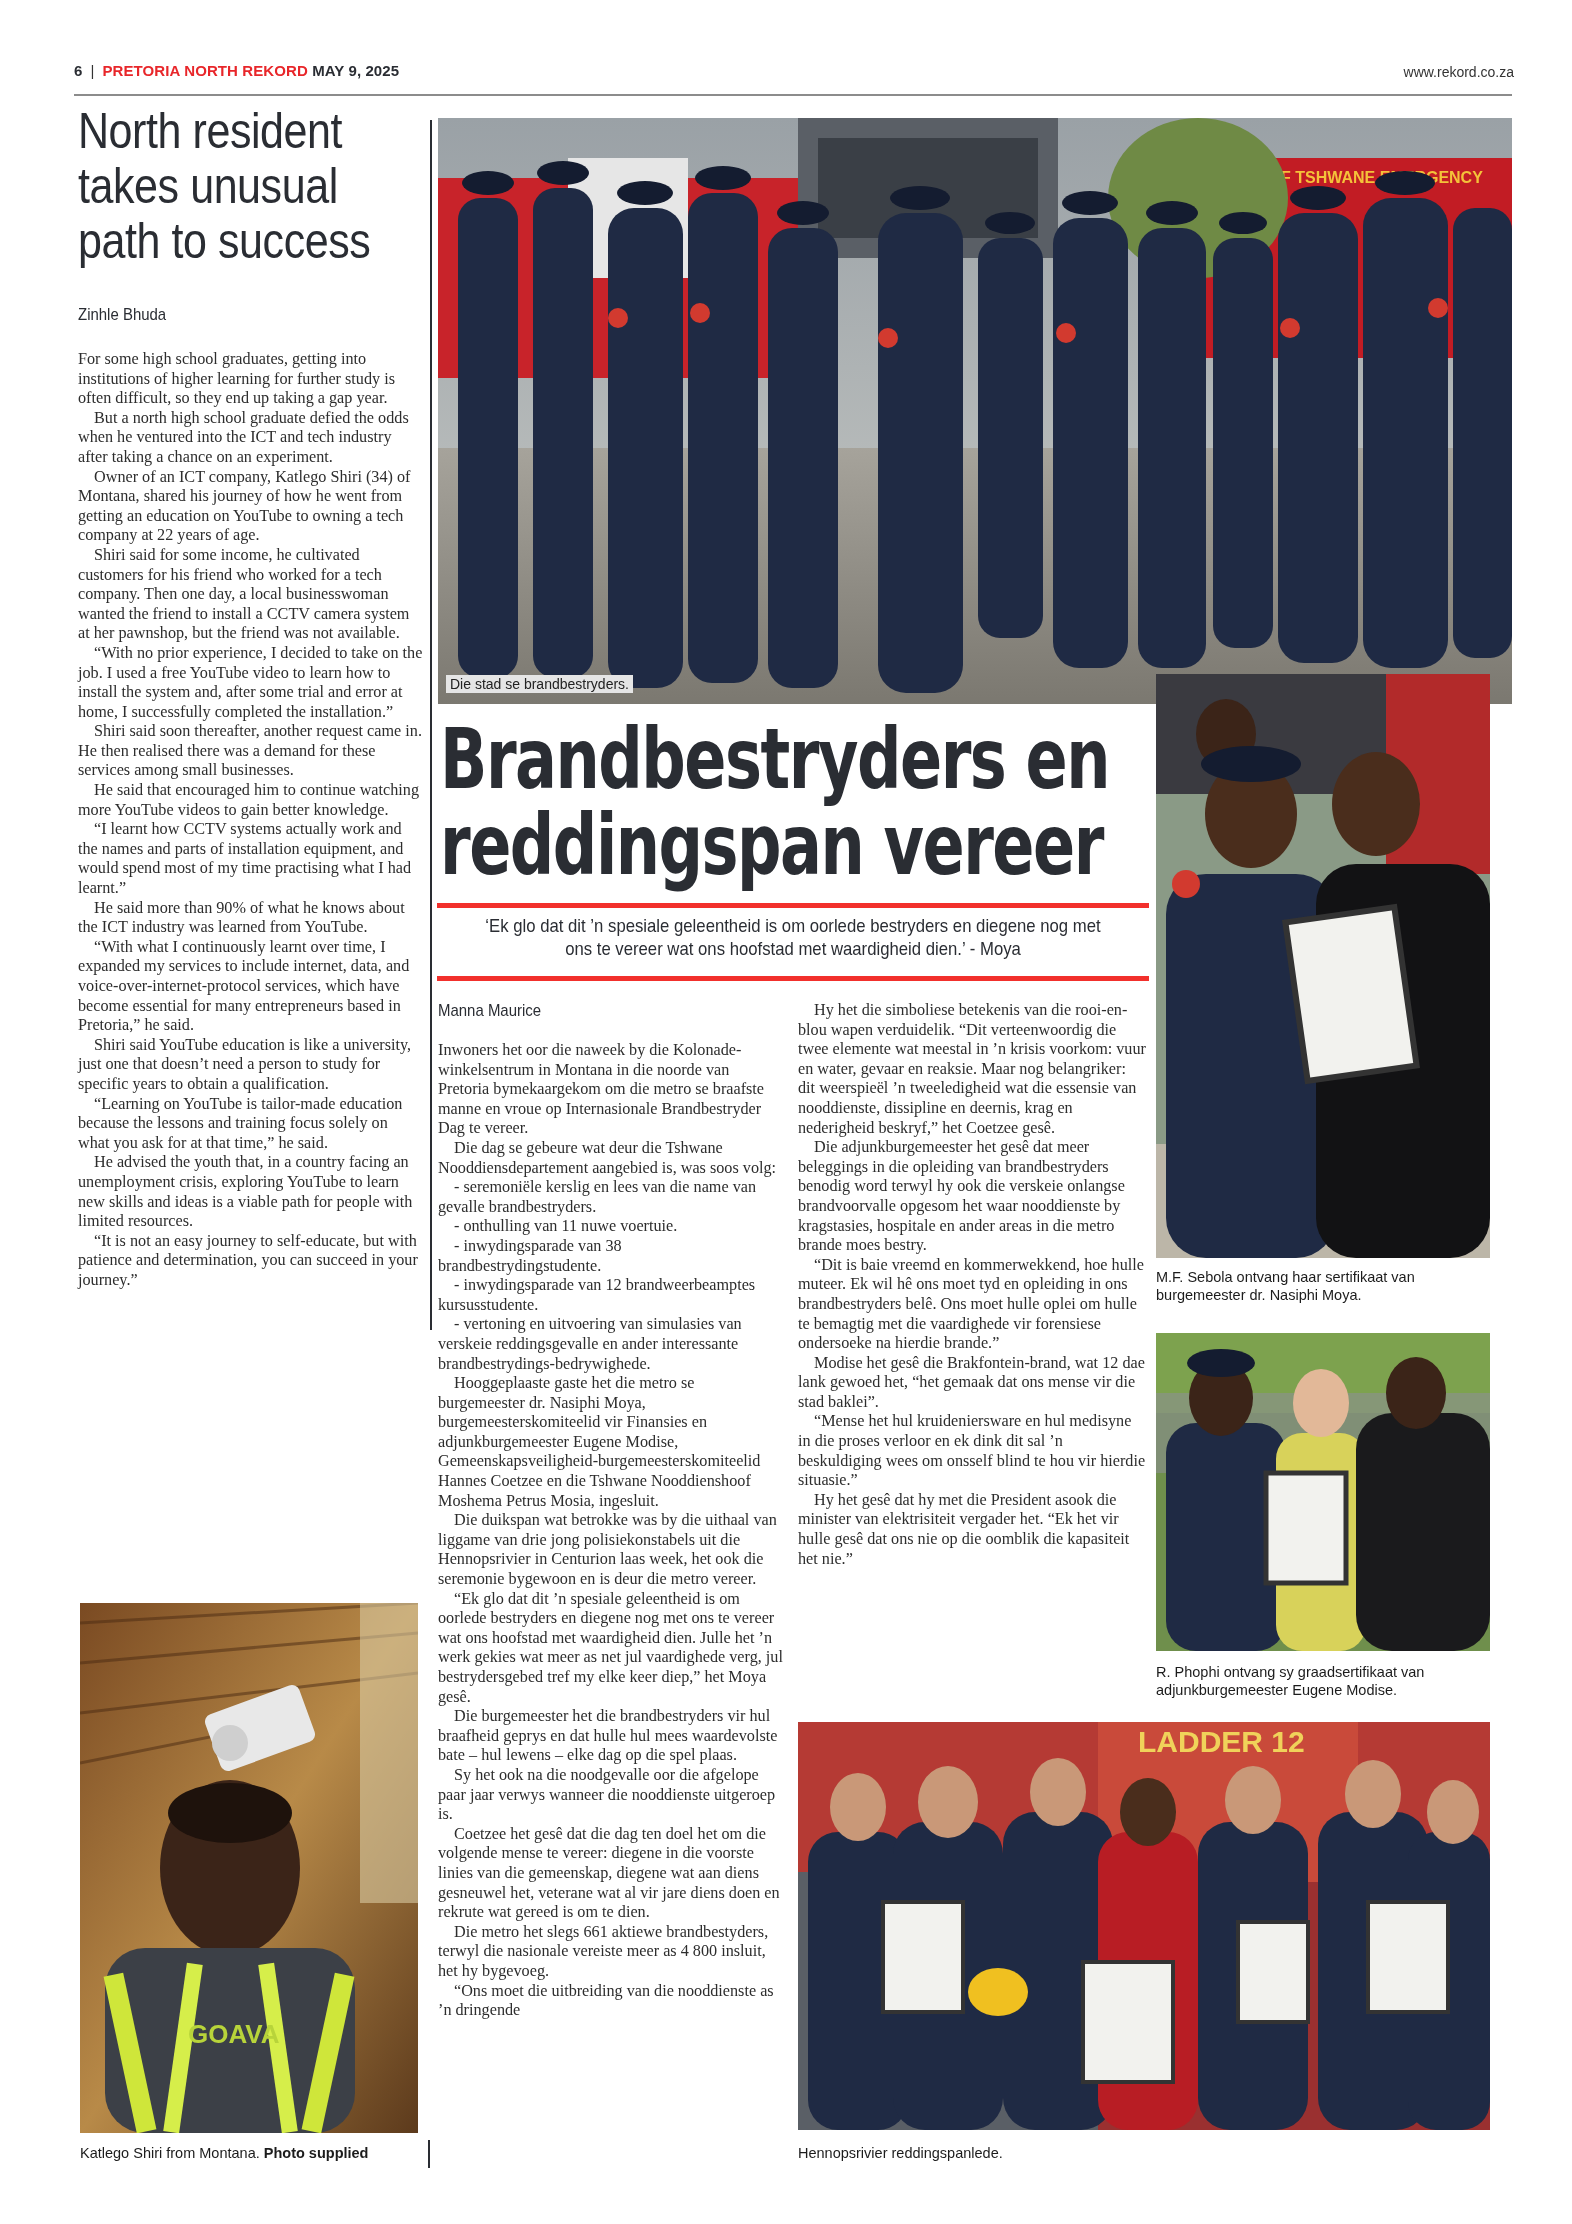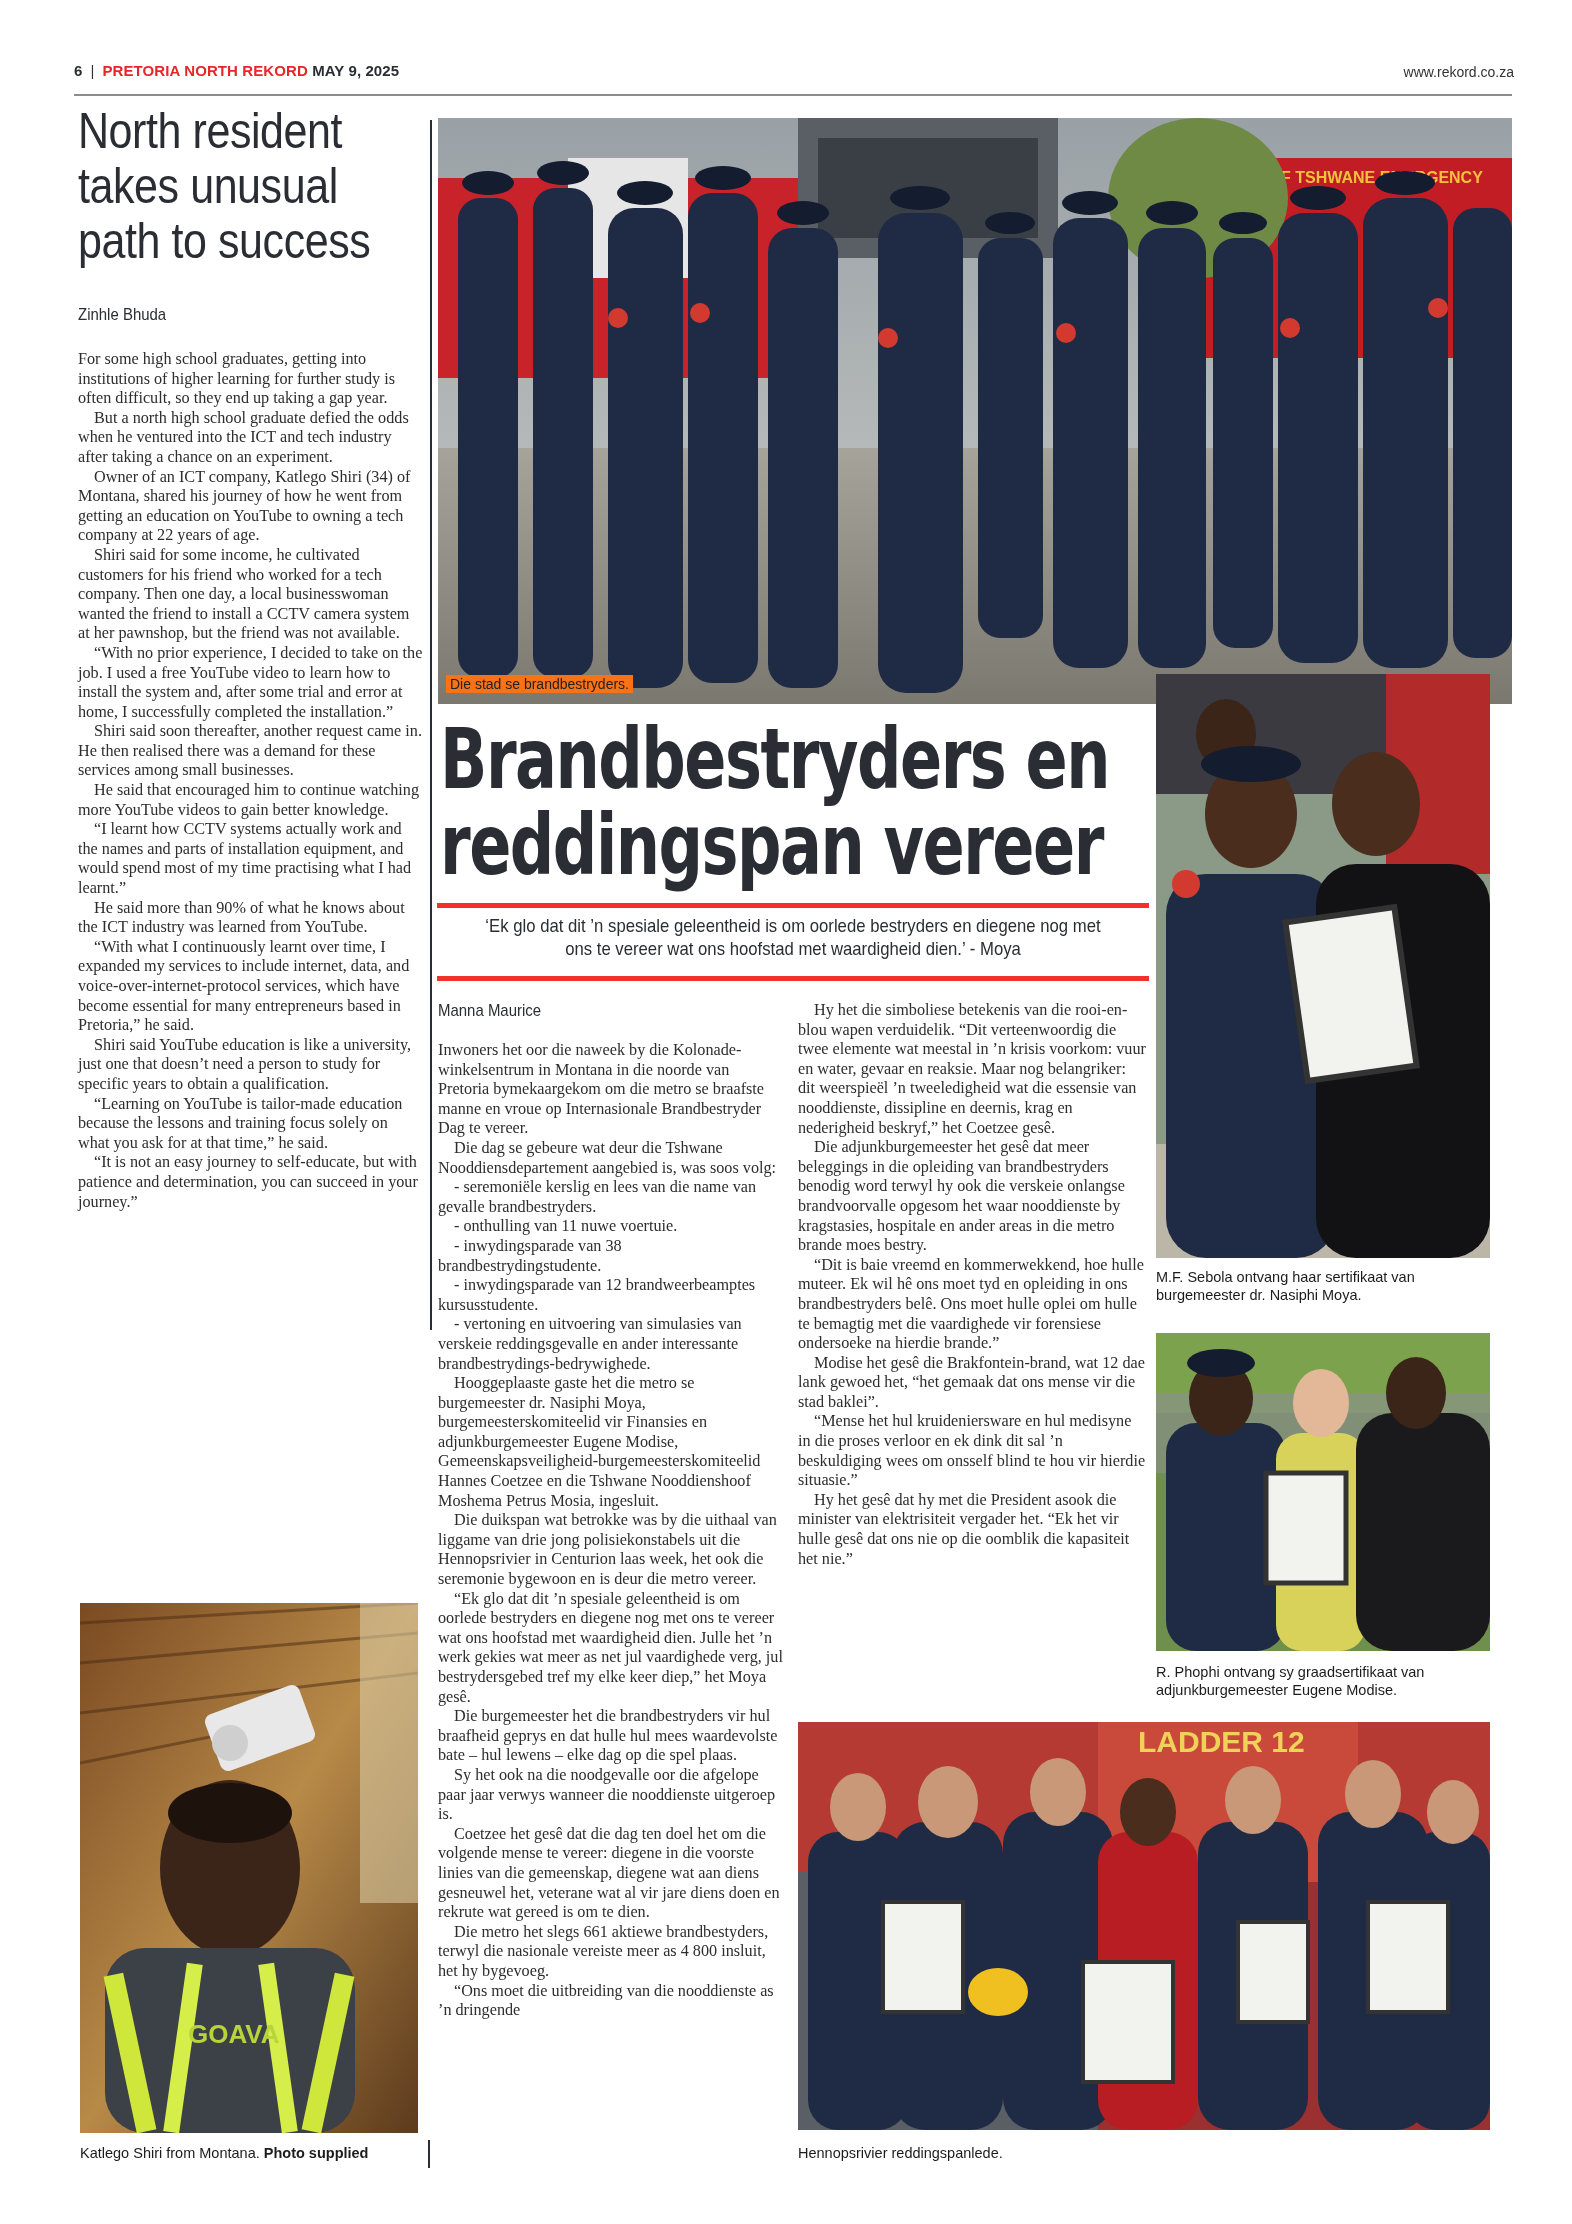--- a/index.html
+++ b/index.html
@@ -20,21 +20,21 @@
   .body-text { font-family: "Liberation Serif", serif; font-size: 16.2px; line-height: 19.6px; color: #2d2d2d; }
   .body-text p { margin: 0; text-indent: 16px; }
   .body-text p.first { text-indent: 0; }
 
   .photo { overflow: hidden; }
   .photo svg { display: block; width: 100%; height: 100%; }
 
   .caption { font-family: "Liberation Sans", sans-serif; font-size: 14.5px; line-height: 18px; color: #1c1c1c; }
   .caption b { font-weight: bold; }
 
-  .overlay-caption { background: #f97316; font-family: "Liberation Sans", sans-serif; font-size: 14px; padding: 1px 4px; color: #222; transform-origin: left top; }
+  .overlay-caption { background: #e5e5e5; font-family: "Liberation Sans", sans-serif; font-size: 14px; padding: 1px 4px; color: #222; transform-origin: left top; }
 
   .main-headline { left: 440px; top: 716px; width: 720px; font-family: "DejaVu Sans", sans-serif; font-weight: bold; font-size: 84px; line-height: 86px; color: #2a2d33; letter-spacing: -2px; transform: scaleX(0.74); transform-origin: left top; white-space: nowrap; }
 
   .red-rule { height: 5px; background: #f2302c; }
   .pull-quote { font-family: "Liberation Sans", sans-serif; font-size: 19px; line-height: 23px; text-align: center; color: #2a2d33; transform: scaleX(0.88); transform-origin: center top; }
 </style>
 </head>
 <body>
 
 <div class="abs header-bar">
@@ -62,20 +62,21 @@
   <p>Owner of an ICT company, Katlego Shiri (34) of Montana, shared his journey of how he went from getting an education on YouTube to owning a tech company at 22 years of age.</p>
   <p>Shiri said for some income, he cultivated customers for his friend who worked for a tech company. Then one day, a local businesswoman wanted the friend to install a CCTV camera system at her pawnshop, but the friend was not available.</p>
   <p>“With no prior experience, I decided to take on the job. I used a free YouTube video to learn how to install the system and, after some trial and error at home, I successfully completed the installation.”</p>
   <p>Shiri said soon thereafter, another request came in. He then realised there was a demand for these services among small businesses.</p>
   <p>He said that encouraged him to continue watching more YouTube videos to gain better knowledge.</p>
   <p>“I learnt how CCTV systems actually work and the names and parts of installation equipment, and would spend most of my time practising what I had learnt.”</p>
   <p>He said more than 90% of what he knows about the ICT industry was learned from YouTube.</p>
   <p>“With what I continuously learnt over time, I expanded my services to include internet, data, and voice-over-internet-protocol services, which have become essential for many entrepreneurs based in Pretoria,” he said.</p>
   <p>Shiri said YouTube education is like a university, just one that doesn’t need a person to study for specific years to obtain a qualification.</p>
   <p>“Learning on YouTube is tailor-made education because the lessons and training focus solely on what you ask for at that time,” he said.</p>
+  <p>He advised the youth that, in a country facing an unemployment crisis, exploring YouTube to learn new skills and ideas is a viable path for people with limited resources.</p>
   <p>“It is not an easy journey to self-educate, but with patience and determination, you can succeed in your journey.”</p>
 </div>
 
 <div class="abs photo" style="left:80px; top:1603px; width:338px; height:530px;">
   <svg viewBox="0 0 338 530" preserveAspectRatio="none">
     <defs>
       <linearGradient id="wood" x1="0" y1="0" x2="1" y2="1">
         <stop offset="0" stop-color="#7a4a22"></stop>
           <stop offset="0.5" stop-color="#b88a48"></stop>
           <stop offset="1" stop-color="#5c3a1c"></stop>

